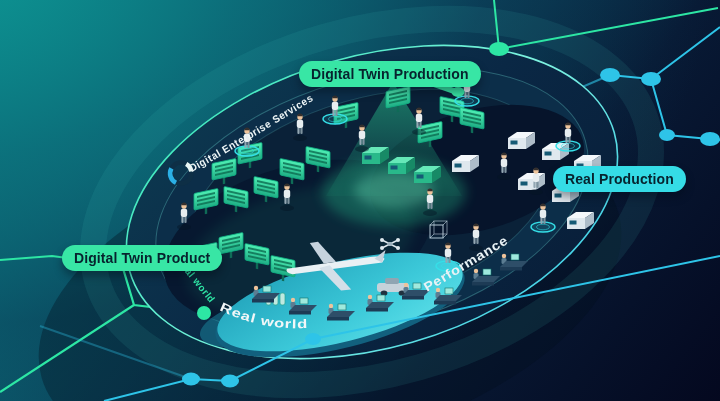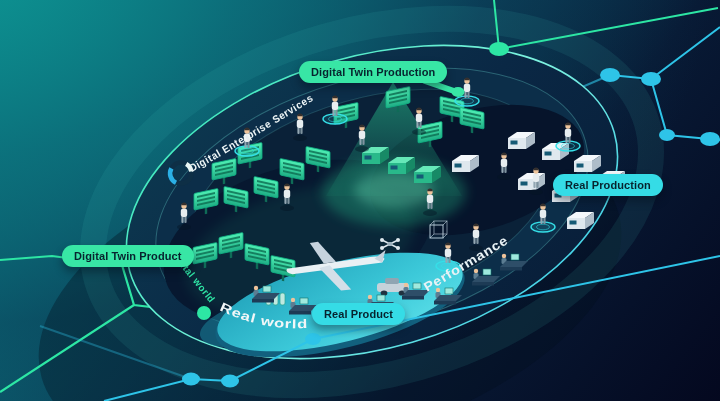--- a/index.html
+++ b/index.html
@@ -6,21 +6,21 @@
   #stage{
     position:relative;width:720px;height:401px;overflow:hidden;
     font-family:"Liberation Sans",sans-serif;
     background:
       radial-gradient(1000px 700px at -5% -10%, rgba(13,150,148,.95) 0%, rgba(12,110,122,.75) 28%, rgba(10,62,87,.45) 52%, rgba(4,8,31,0) 75%),
       linear-gradient(128deg,#0b8f8f 0%,#0b6d7a 20%,#0b3e57 46%,#081a35 68%,#04081f 100%);
   }
   svg{position:absolute;left:0;top:0;}
   .pill{
     position:absolute;display:inline-block;border-radius:15px;
-    font-size:11px;font-weight:700;letter-spacing:.1px;
+    font-size:14px;font-weight:700;letter-spacing:.1px;
     color:var(--pill-text,#07232e);padding:5px 12px;white-space:nowrap;
     box-shadow:0 5px 9px rgba(3,10,20,.38);cursor:pointer;
   }
   .pill.green{background:var(--green,#38e6a5);}
   .pill.cyan{background:var(--cyan,#35dce6);}
   .curved{font-weight:700;letter-spacing:.6px;}
 </style>
 </head>
 <body>
 
@@ -532,17 +532,16 @@
   </text>
   <text class="curved" font-size="10" fill="#2fe6a6">
     <textPath href="#p-dw" xlink:href="#p-dw" textLength="66" lengthAdjust="spacingAndGlyphs">Digital world</textPath>
   </text>
   <text class="curved" font-size="12.5" fill="#f2f7f8">
     <textPath href="#p-rw" xlink:href="#p-rw" textLength="92" lengthAdjust="spacingAndGlyphs">Real world</textPath>
   </text>
 </svg>
 
 <div class="pill green" style="left:299px;top:61px"><span>Digital Twin Production</span></div>
-<div class="pill cyan" style="left:553px;top:174px"><span>Real Production</span></div>
+<div class="pill cyan" style="left:553px;top:166px"><span>Real Production</span></div>
 <div class="pill green" style="left:62px;top:245px"><span>Digital Twin Product</span></div>
-<div class="pill cyan" style="left:312px;top:303px"><span>Real Product</span></div>
 
 </div>
 
 </body></html>

